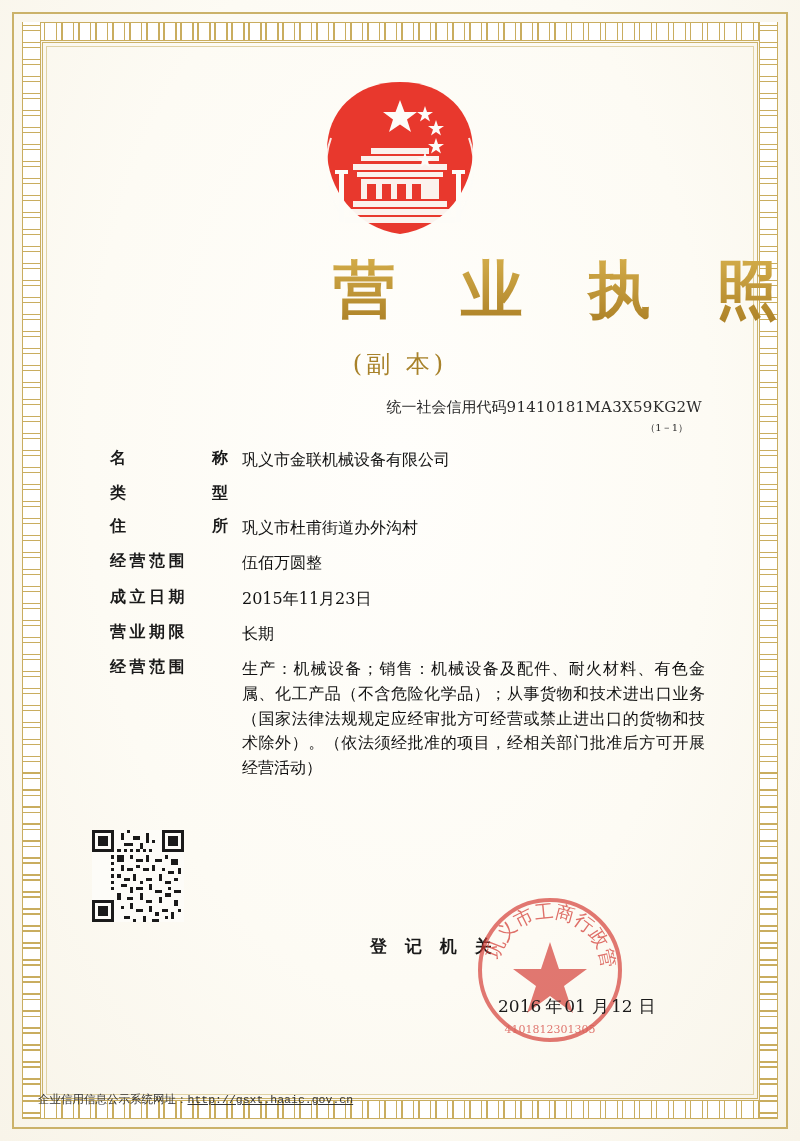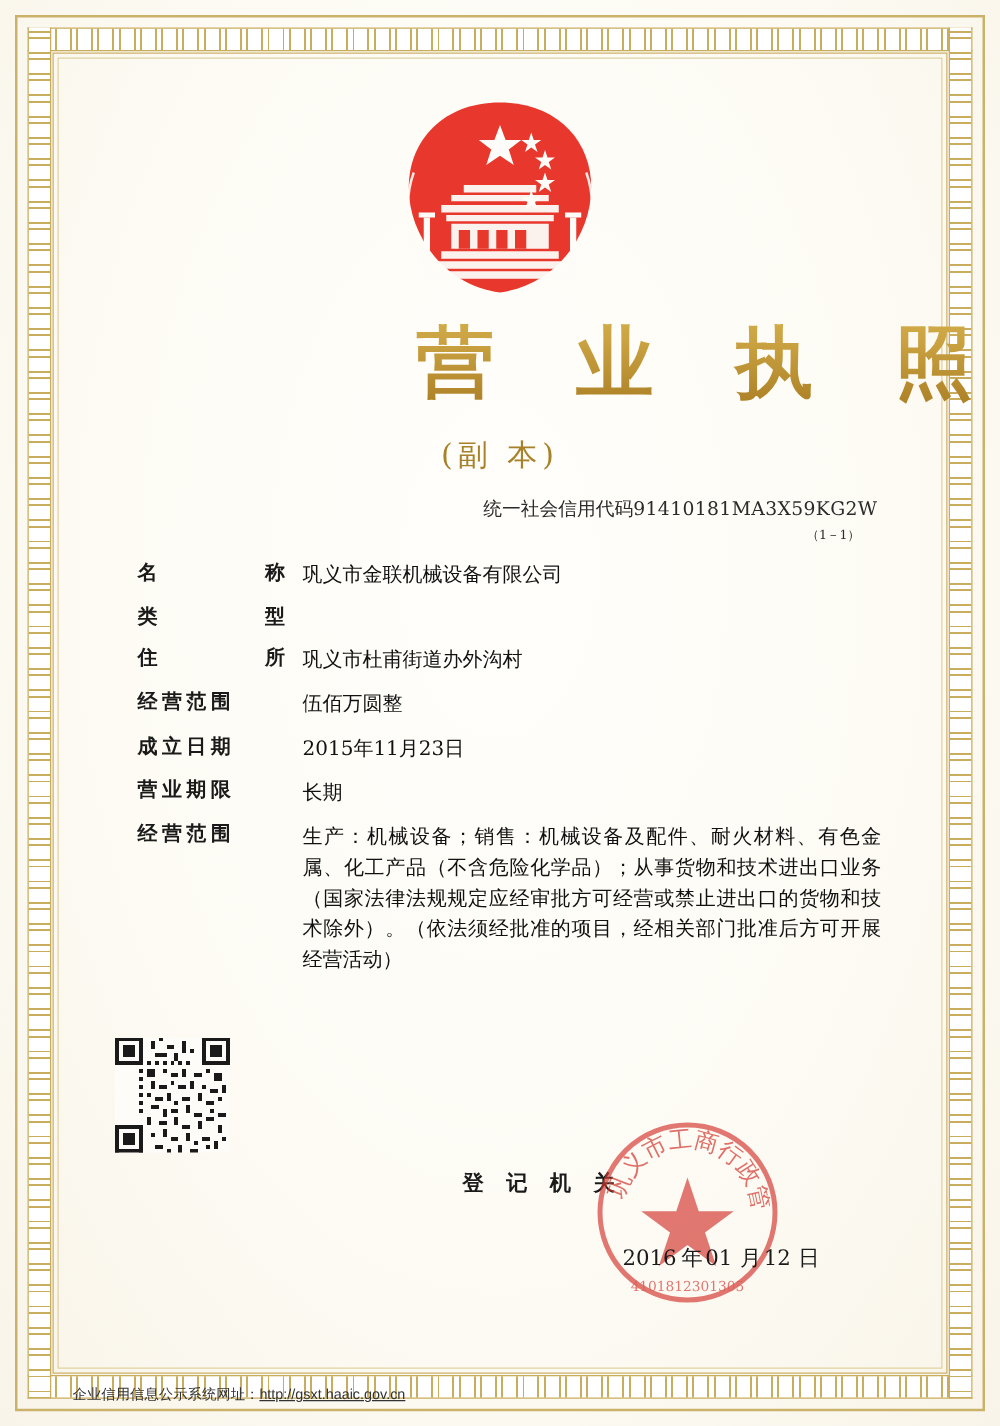--- a/index.html
+++ b/index.html
@@ -137,23 +137,23 @@
 
   
   .seal{
     position:absolute;left:470px;top:890px;
     width:160px;height:160px;
     opacity:.8;
   }
 
   
   .footer-left{
-    position:absolute;left:38px;bottom:18px;
-    font-family:Liberation Sans, sans-serif;
-    font-size:11.5px;color:#333;margin-left:20px;
+    position:absolute;left:38px;bottom:34px;
+    font-family:Liberation Mono, monospace;
+    font-size:11.5px;color:#333;
   }
   .footer-left .url{text-decoration:underline;}
   .footer-right{
     position:absolute;right:38px;bottom:18px;
     font-family:"DejaVu Serif","Liberation Serif",serif;
     font-size:12px;color:#333;
   }
 </style>
 </head>
 <body>

